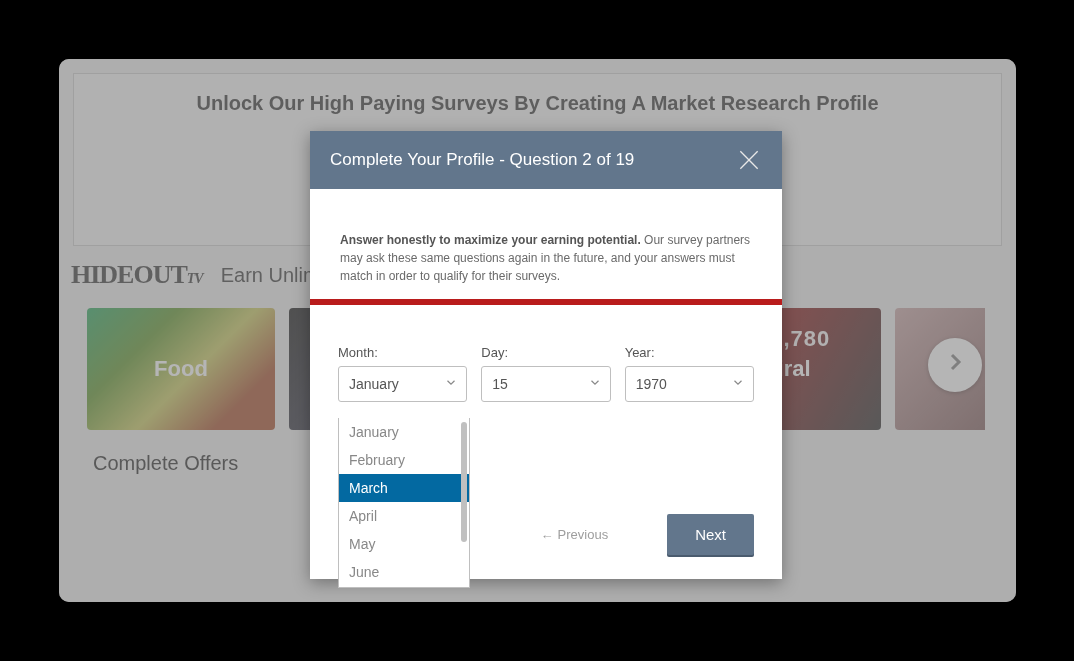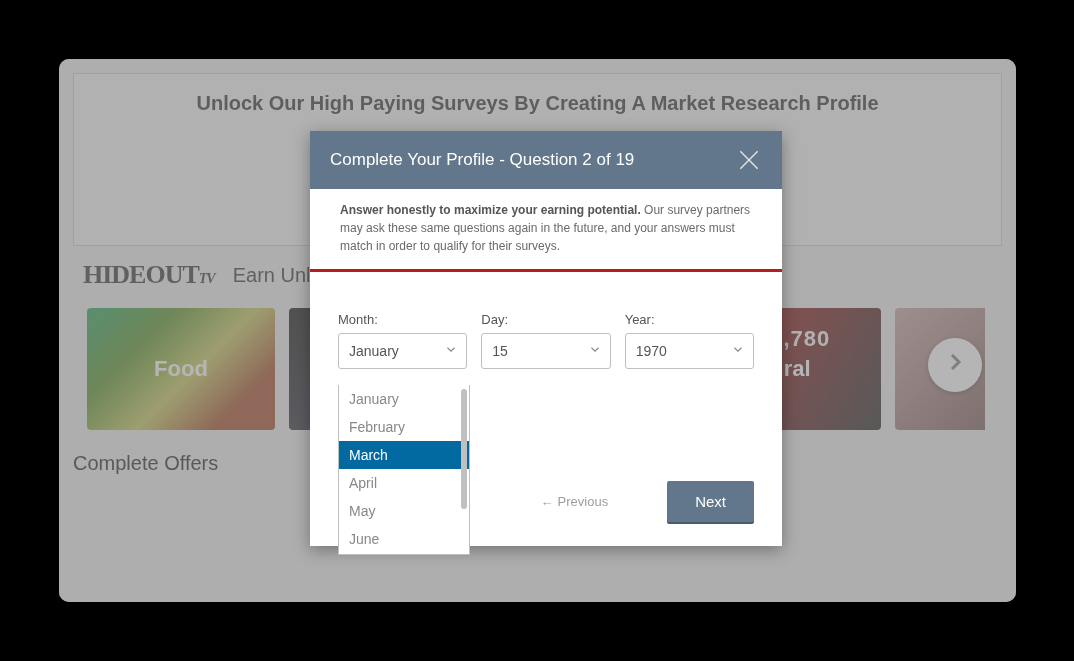--- a/index.html
+++ b/index.html
@@ -3,49 +3,49 @@
 <meta charset="utf-8">
 <style>
   * { box-sizing: border-box; margin: 0; padding: 0; }
   body { background: #000; font-family: Arial, Helvetica, sans-serif; width: 1074px; height: 661px; overflow: hidden; position: relative; }
 
   .page-frame { position: absolute; left: 59px; top: 59px; width: 957px; height: 543px; background: #efefef; border-radius: 10px; box-shadow: 0 2px 8px rgba(0,0,0,0.4); overflow: hidden; }
 
   .banner { margin: 14px; border: 1px solid #d0d0d0; background: #f7f7f7; padding: 18px 10px 130px 10px; text-align: center; }
   .banner h2 { font-size: 20px; font-weight: 600; color: #3f3f3f; }
 
-  .hideout-row { padding: 0 28px 0 24px; margin-top: 10px; }
+  .hideout-row { padding: 0 28px 0 12px; margin-top: 10px; }
   .hideout-inner { display: flex; align-items: center; gap: 18px; }
   .hideout-logo { font-family: Georgia, serif; font-size: 26px; font-weight: 700; color: #444; letter-spacing: -1px; }
   .hideout-logo .tv { font-size: 14px; font-style: italic; }
   .hideout-tag { font-size: 20px; color: #444; }
 
   .tiles { display: flex; gap: 14px; padding: 18px 28px 10px 28px; overflow: hidden; position: relative; }
   .tile { width: 188px; height: 122px; background: #777; border-radius: 4px; position: relative; color: #fff; font-size: 22px; font-weight: 700; display: flex; align-items: center; justify-content: center; overflow: hidden; }
   .tile.food { background: linear-gradient(135deg,#3a6 0%, #693 30%, #cc6 55%, #a53 80%); }
   .tile.gaming { background: linear-gradient(135deg,#222 0%, #445 60%, #333 100%); }
   .tile.viral { background: linear-gradient(120deg,#c22 0%, #822 40%, #333 100%); }
   .tile .big-num { position:absolute; top:18px; font-size:22px; letter-spacing:1px; color:#fff; opacity:.95;}
   .tile.partial { width: 90px; border-radius: 4px 0 0 4px; background: linear-gradient(135deg,#caa 0%, #866 100%); justify-content:flex-end; padding-right:6px;}
   .carousel-btn { position: absolute; right: 34px; top: 50%; transform: translateY(-50%); width: 54px; height: 54px; border-radius: 50%; background: #fff; box-shadow: 0 1px 4px rgba(0,0,0,.3); display:flex; align-items:center; justify-content:center; color:#888; font-size:26px; }
   .carousel-btn svg { width: 24px; height: 24px; }
 
-  .offers-hdr { padding: 12px 14px; font-size: 20px; color: #333; }
+  .offers-hdr { padding: 12px 14px; font-size: 20px; color: #333; margin-left: 20px; }
 
   
   .dim { position:absolute; inset:0; background: rgba(120,120,120,.55); }
 
   
   .modal { position: absolute; left: 310px; top: 131px; width: 472px; background: #fff; box-shadow: 0 4px 16px rgba(0,0,0,.35); }
   .modal-header { background: #62768c; color: #fff; padding: 16px 20px; display:flex; align-items:center; justify-content:space-between; }
   .modal-header h3 { font-size: 17px; font-weight: 500; }
   .close-x { width: 26px; height: 26px; cursor:pointer; }
   .close-x svg { stroke: #e8e8e8; stroke-width: 1.2; }
 
-  .modal-note { background: #fff; border-bottom: 3px solid #b91c1c; padding: 12px 30px 14px 30px; font-size: 12px; color: #6a6a6a; line-height: 1.5; }
+  .modal-note { background: #fff; border-bottom: 6px solid #b91c1c; padding: 12px 30px 14px 30px; font-size: 12px; color: #6a6a6a; line-height: 1.5; margin-top: 30px; }
   .modal-note strong { color: #555; }
 
   .modal-body { padding: 40px 28px 10px 28px; min-height: 205px; position: relative;}
   .field-row { display: flex; gap: 14px; }
   .field { flex: 1; }
   .field label { display:block; font-size: 13px; color: #555; margin-bottom: 6px; }
   .select { position: relative; border: 1px solid #bfbfbf; border-radius: 3px; height: 36px; display:flex; align-items:center; padding: 0 30px 0 10px; font-size: 14px; color: #555; background:#fff; cursor:pointer; }
   .select .chev { position:absolute; right:8px; top:50%; transform:translateY(-50%); color:#888; }
   .select .chev svg { width: 14px; height: 14px; }
 

